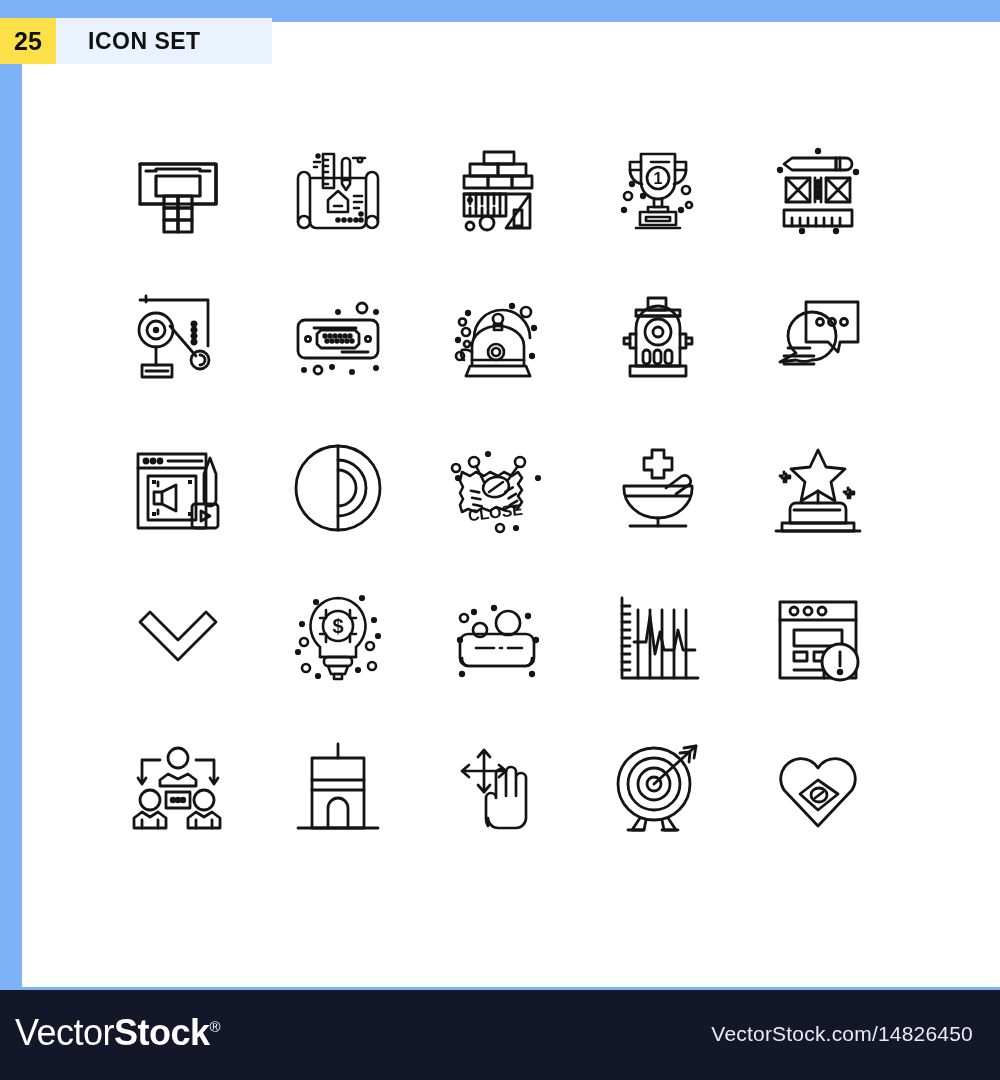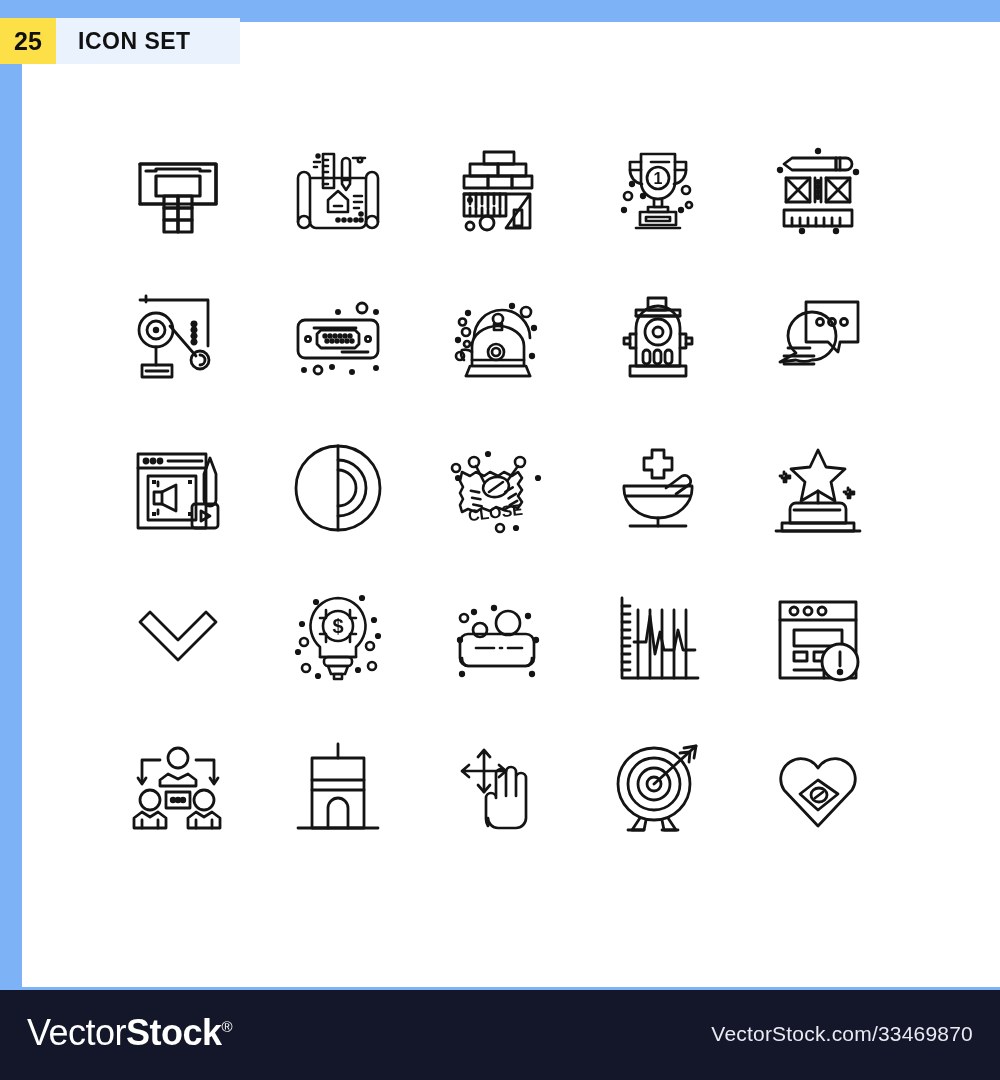--- a/index.html
+++ b/index.html
@@ -25,24 +25,24 @@
     display:flex;align-items:stretch;
   }
   #count-badge{
     width:56px;
     background:#fde047;
     display:flex;align-items:center;justify-content:center;
     font-size:25px;font-weight:bold;color:#111;
     letter-spacing:0px;
   }
   #title-plate{
-    width:184px;
+    width:216px;
     background:#e9f2fd;
     display:flex;align-items:center;
-    padding-left:22px;
+    padding-left:32px;
     box-sizing:border-box;
     font-size:23px;font-weight:bold;color:#111;
     letter-spacing:0.5px;
   }
   
   #grid{
     position:absolute;
     left:98px;top:113px;
     width:800px;
     display:grid;
@@ -55,21 +55,21 @@
   .cell svg{display:block;}
   
   #footer{
     position:absolute;
     left:0;top:990px;
     width:1000px;height:90px;
     background:#141729;
   }
   #logo{
     position:absolute;
-    left:27px;top:22px;
+    left:15px;top:22px;
     font-size:36px;
     color:#ffffff;
     letter-spacing:-0.5px;
     white-space:nowrap;
   }
   #logo .lt{font-weight:300;}
   #logo .hv{font-weight:bold;}
   #logo .reg{font-size:15px;vertical-align:super;font-weight:300;}
   #vsurl{
     position:absolute;
@@ -527,14 +527,14 @@
       <path d="M30 54 L48 40 L68 54 L48 70 Z"></path>
       <ellipse cx="49" cy="55" rx="8" ry="7"></ellipse>
       <path d="M45 58 l8 -6"></path>
     </svg>
   </div>
 
 </div>
 
 <div id="footer">
   <div id="logo"><span class="lt">Vector</span><span class="hv">Stock</span><span class="reg">®</span></div>
-  <div id="vsurl">VectorStock.com/33469870</div>
+  <div id="vsurl">VectorStock.com/14826450</div>
 </div>
 
 </body></html>

